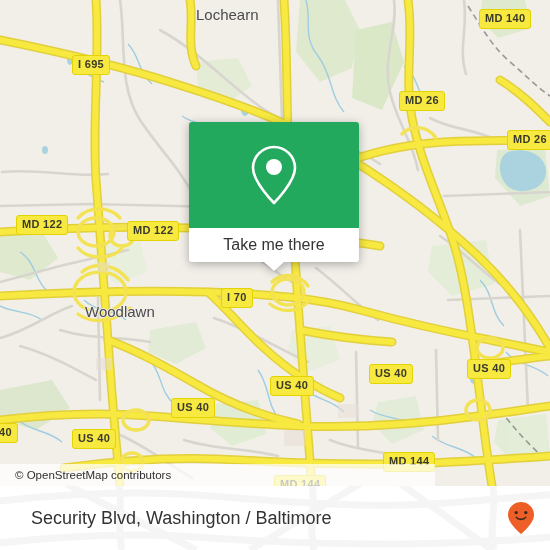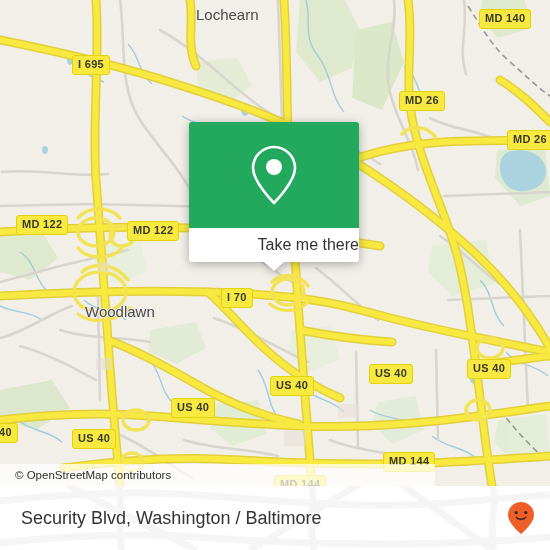--- a/index.html
+++ b/index.html
@@ -97,21 +97,21 @@
     align-items: center;
     justify-content: center;
   }
   #callout-white {
     width: 170px;
     height: 34px;
     background: #ffffff;
     border-radius: 0 0 3px 3px;
     display: flex;
     align-items: center;
-    justify-content: flex-end;
+    justify-content: center;
     position: relative;
   }
   #callout-white .cta {
     font-family: "Liberation Sans", sans-serif;
     font-size: 16px;
     color: #333333;
     line-height: 1;
   }
   #callout-tail {
     position: absolute;
@@ -138,21 +138,21 @@
   }
   #footer-watermark {
     position: absolute;
     left: 0; top: 0;
     width: 550px; height: 64px;
     opacity: 0.055;
     pointer-events: none;
   }
   #footer-title {
     position: relative;
-    margin-left: 21px;
+    margin-left: 31px;
     font-family: "Liberation Sans", sans-serif;
     font-size: 18px;
     color: #333333;
     white-space: nowrap;
   }
   #brand {
     position: absolute;
     right: 14px;
     top: 50%;
     margin-top: -16px;

